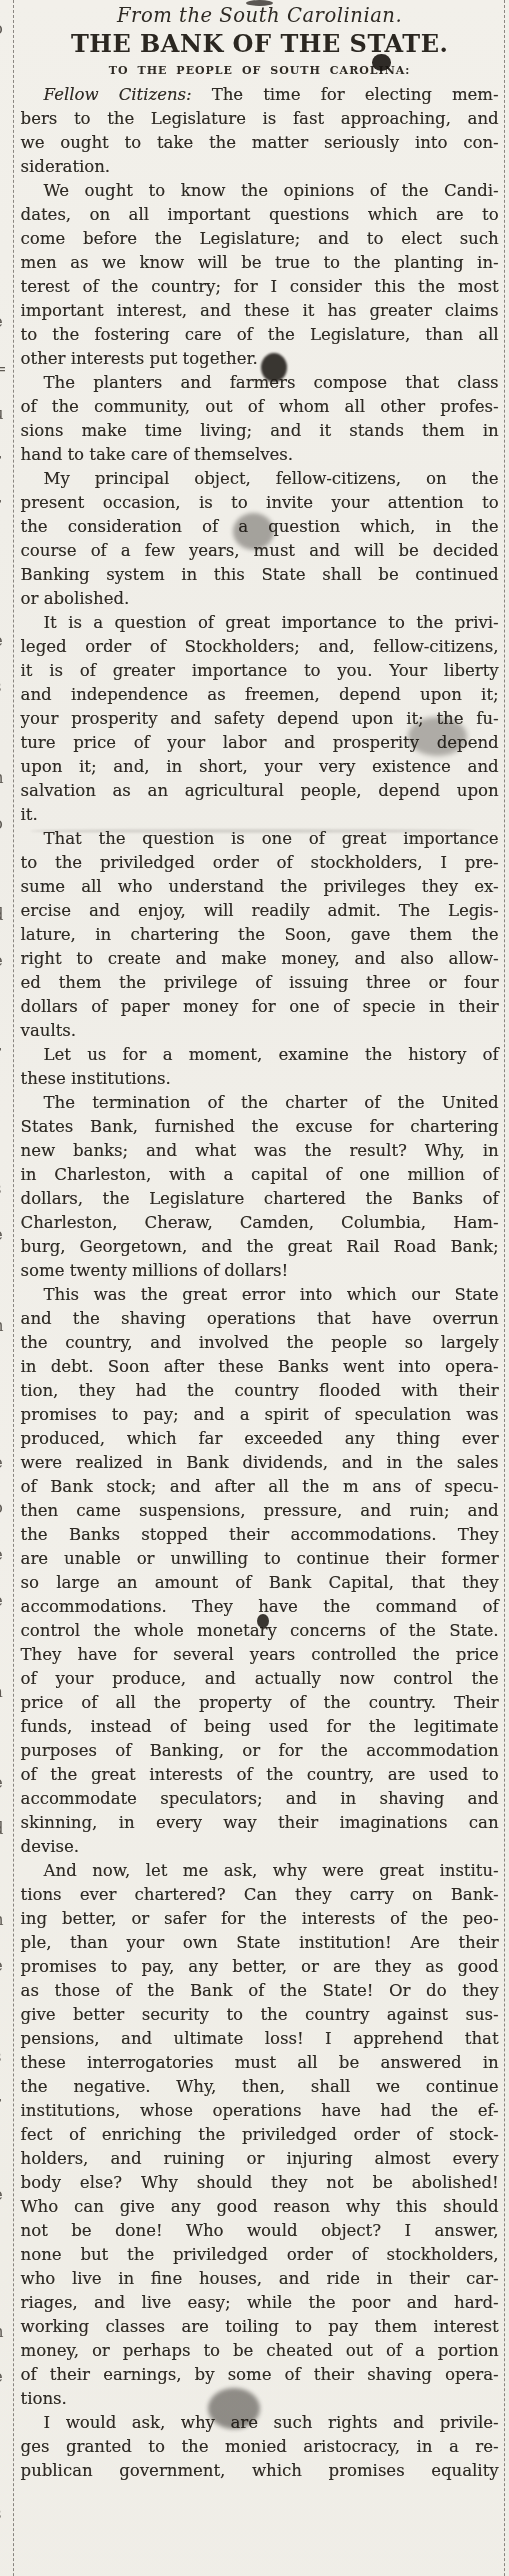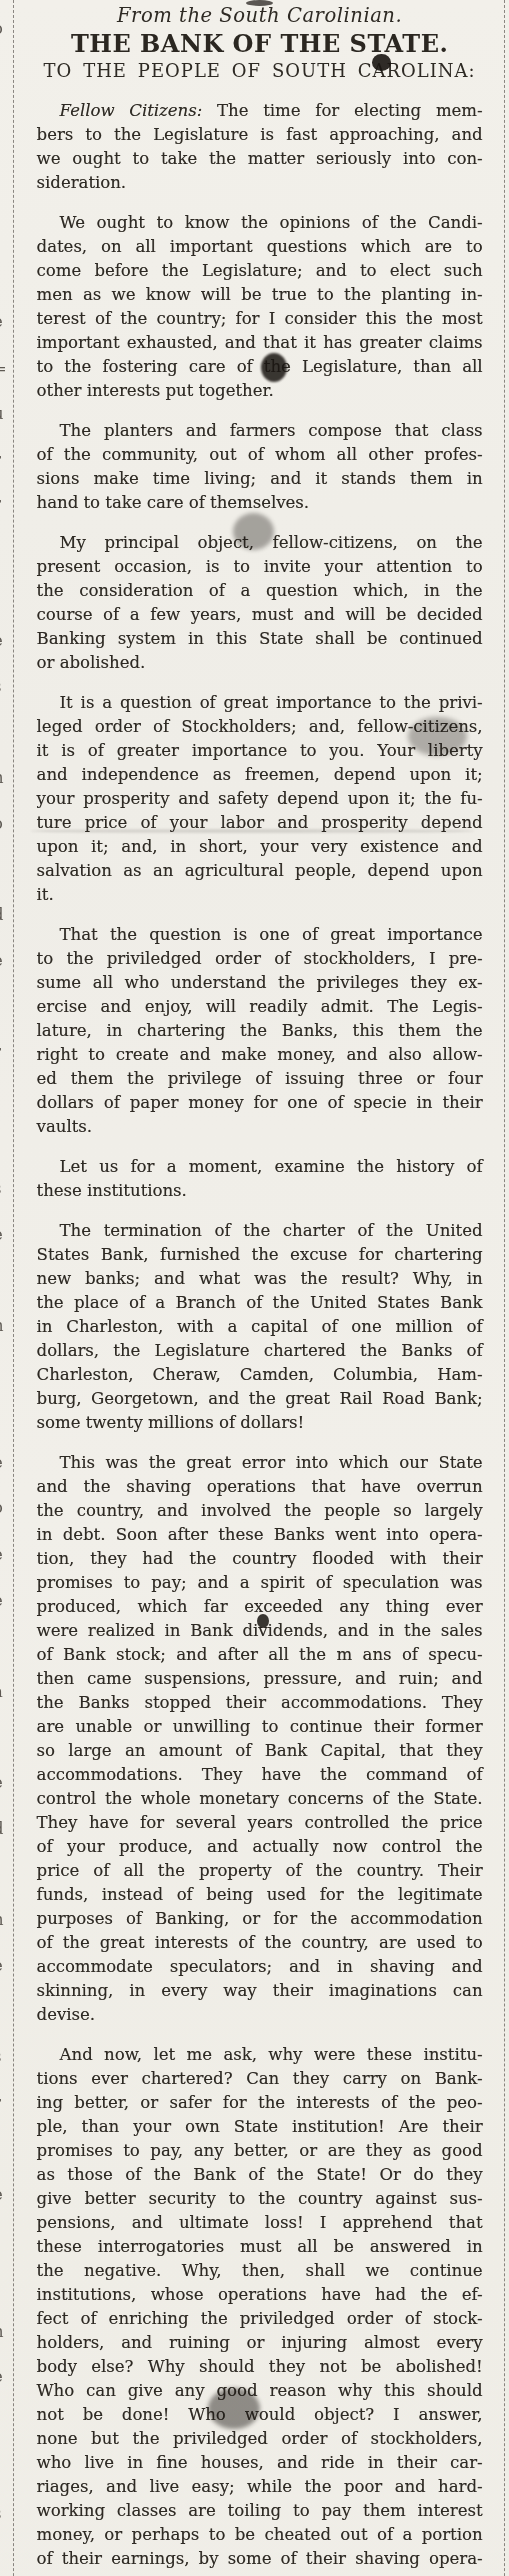--- a/index.html
+++ b/index.html
@@ -41,24 +41,24 @@
     font-size: 19.6px; letter-spacing: 0.5px;
   }
   .headline {
     margin: 0; height: 30px; line-height: 30px;
     text-align: center; font-weight: bold;
     font-size: 24px; letter-spacing: 0.5px;
     color: #2b2721;
   }
   .address {
     height: 24px; line-height: 24px;
-    text-align: center; font-weight: normal;
-    font-size: 18px; letter-spacing: 1px; word-spacing: 4.1px;
-  }
-  .para { margin: 16px; }
+    text-align: center; font-weight: bold;
+    font-size: 11px; letter-spacing: 1px; word-spacing: 4.1px;
+  }
+  .para { margin: 0; }
   .line {
     height: 24px; line-height: 24px;
     font-size: 16.5px;
     text-align: justify;
     text-align-last: justify;
     text-shadow: 0.2px 0.2px 0.3px rgba(46,42,36,0.45);
   }
   .line.end { text-align-last: left; }
   .line.first { text-indent: 23px; }
   .salutation { font-style: italic; }
@@ -143,21 +143,21 @@
           <div class="line">bers to the Legislature is fast approaching, and</div>
           <div class="line">we ought to take the matter seriously into con-</div>
           <div class="line end">sideration.</div>
         </div>
         <div class="para">
           <div class="line first">We ought to know the opinions of the Candi-</div>
           <div class="line">dates, on all important questions which are to</div>
           <div class="line">come before the Legislature; and to elect such</div>
           <div class="line">men as we know will be true to the planting in-</div>
           <div class="line">terest of the country; for I consider this the most</div>
-          <div class="line">important exhausted, and that it has greater claims</div>
+          <div class="line">important interest, and these it has greater claims</div>
           <div class="line">to the fostering care of the Legislature, than all</div>
           <div class="line end">other interests put together.</div>
         </div>
         <div class="para">
           <div class="line first">The planters and farmers compose that class</div>
           <div class="line">of the community, out of whom all other profes-</div>
           <div class="line">sions make time living; and it stands them in</div>
           <div class="line end">hand to take care of themselves.</div>
         </div>
         <div class="para">
@@ -177,35 +177,34 @@
           <div class="line">ture price of your labor and prosperity depend</div>
           <div class="line">upon it; and, in short, your very existence and</div>
           <div class="line">salvation as an agricultural people, depend upon</div>
           <div class="line end">it.</div>
         </div>
         <div class="para">
           <div class="line first">That the question is one of great importance</div>
           <div class="line">to the priviledged order of stockholders, I pre-</div>
           <div class="line">sume all who understand the privileges they ex-</div>
           <div class="line">ercise and enjoy, will readily admit. The Legis-</div>
-          <div class="line">lature, in chartering the Banks, this them the</div>
+          <div class="line">lature, in chartering the Soon, gave them the</div>
           <div class="line">right to create and make money, and also allow-</div>
           <div class="line">ed them the privilege of issuing three or four</div>
           <div class="line">dollars of paper money for one of specie in their</div>
           <div class="line end">vaults.</div>
         </div>
         <div class="para">
           <div class="line first">Let us for a moment, examine the history of</div>
           <div class="line end">these institutions.</div>
         </div>
         <div class="para">
           <div class="line first">The termination of the charter of the United</div>
           <div class="line">States Bank, furnished the excuse for chartering</div>
           <div class="line">new banks; and what was the result? Why, in</div>
-          <div class="line">the place of a Branch of the United States Bank</div>
           <div class="line">in Charleston, with a capital of one million of</div>
           <div class="line">dollars, the Legislature chartered the Banks of</div>
           <div class="line">Charleston, Cheraw, Camden, Columbia, Ham-</div>
           <div class="line">burg, Georgetown, and the great Rail Road Bank;</div>
           <div class="line end">some twenty millions of dollars!</div>
         </div>
         <div class="para">
           <div class="line first">This was the great error into which our State</div>
           <div class="line">and the shaving operations that have overrun</div>
           <div class="line">the country, and involved the people so largely</div>
@@ -225,21 +224,21 @@
           <div class="line">of your produce, and actually now control the</div>
           <div class="line">price of all the property of the country. Their</div>
           <div class="line">funds, instead of being used for the legitimate</div>
           <div class="line">purposes of Banking, or for the accommodation</div>
           <div class="line">of the great interests of the country, are used to</div>
           <div class="line">accommodate speculators; and in shaving and</div>
           <div class="line">skinning, in every way their imaginations can</div>
           <div class="line end">devise.</div>
         </div>
         <div class="para">
-          <div class="line first">And now, let me ask, why were these institu-</div>
+          <div class="line first">And now, let me ask, why were great institu-</div>
           <div class="line">tions ever chartered? Can they carry on Bank-</div>
           <div class="line">ing better, or safer for the interests of the peo-</div>
           <div class="line">ple, than your own State institution! Are their</div>
           <div class="line">promises to pay, any better, or are they as good</div>
           <div class="line">as those of the Bank of the State! Or do they</div>
           <div class="line">give better security to the country against sus-</div>
           <div class="line">pensions, and ultimate loss! I apprehend that</div>
           <div class="line">these interrogatories must all be answered in</div>
           <div class="line">the negative. Why, then, shall we continue</div>
           <div class="line">institutions, whose operations have had the ef-</div>

